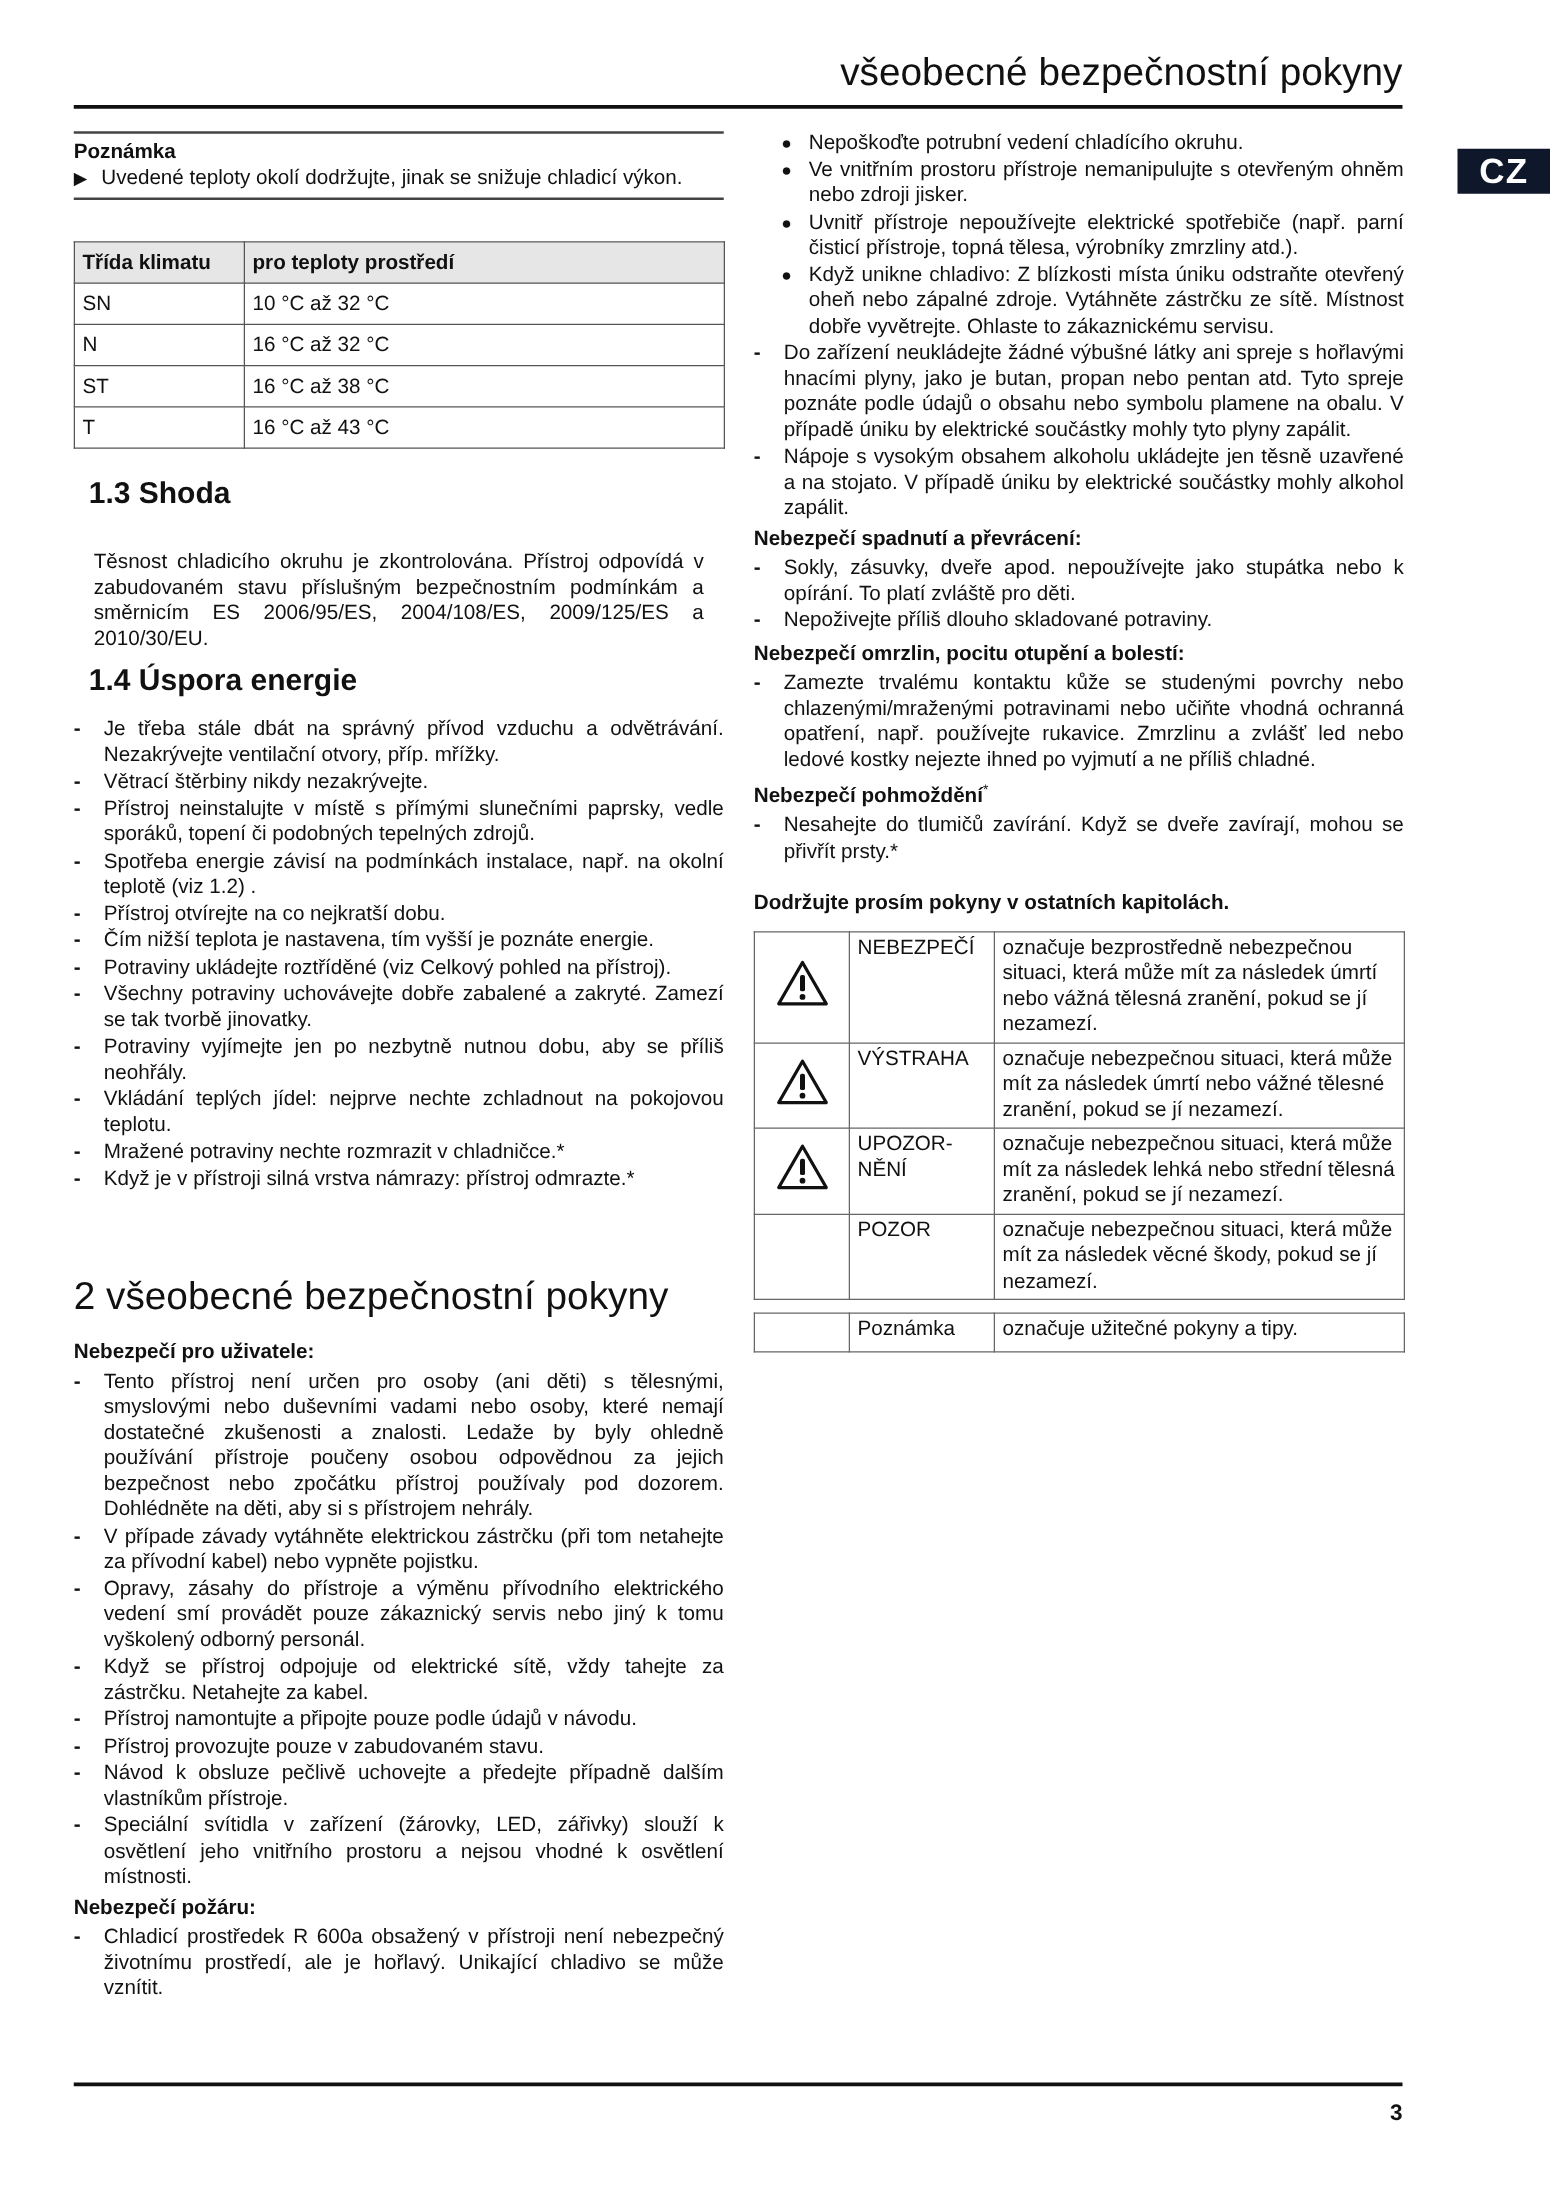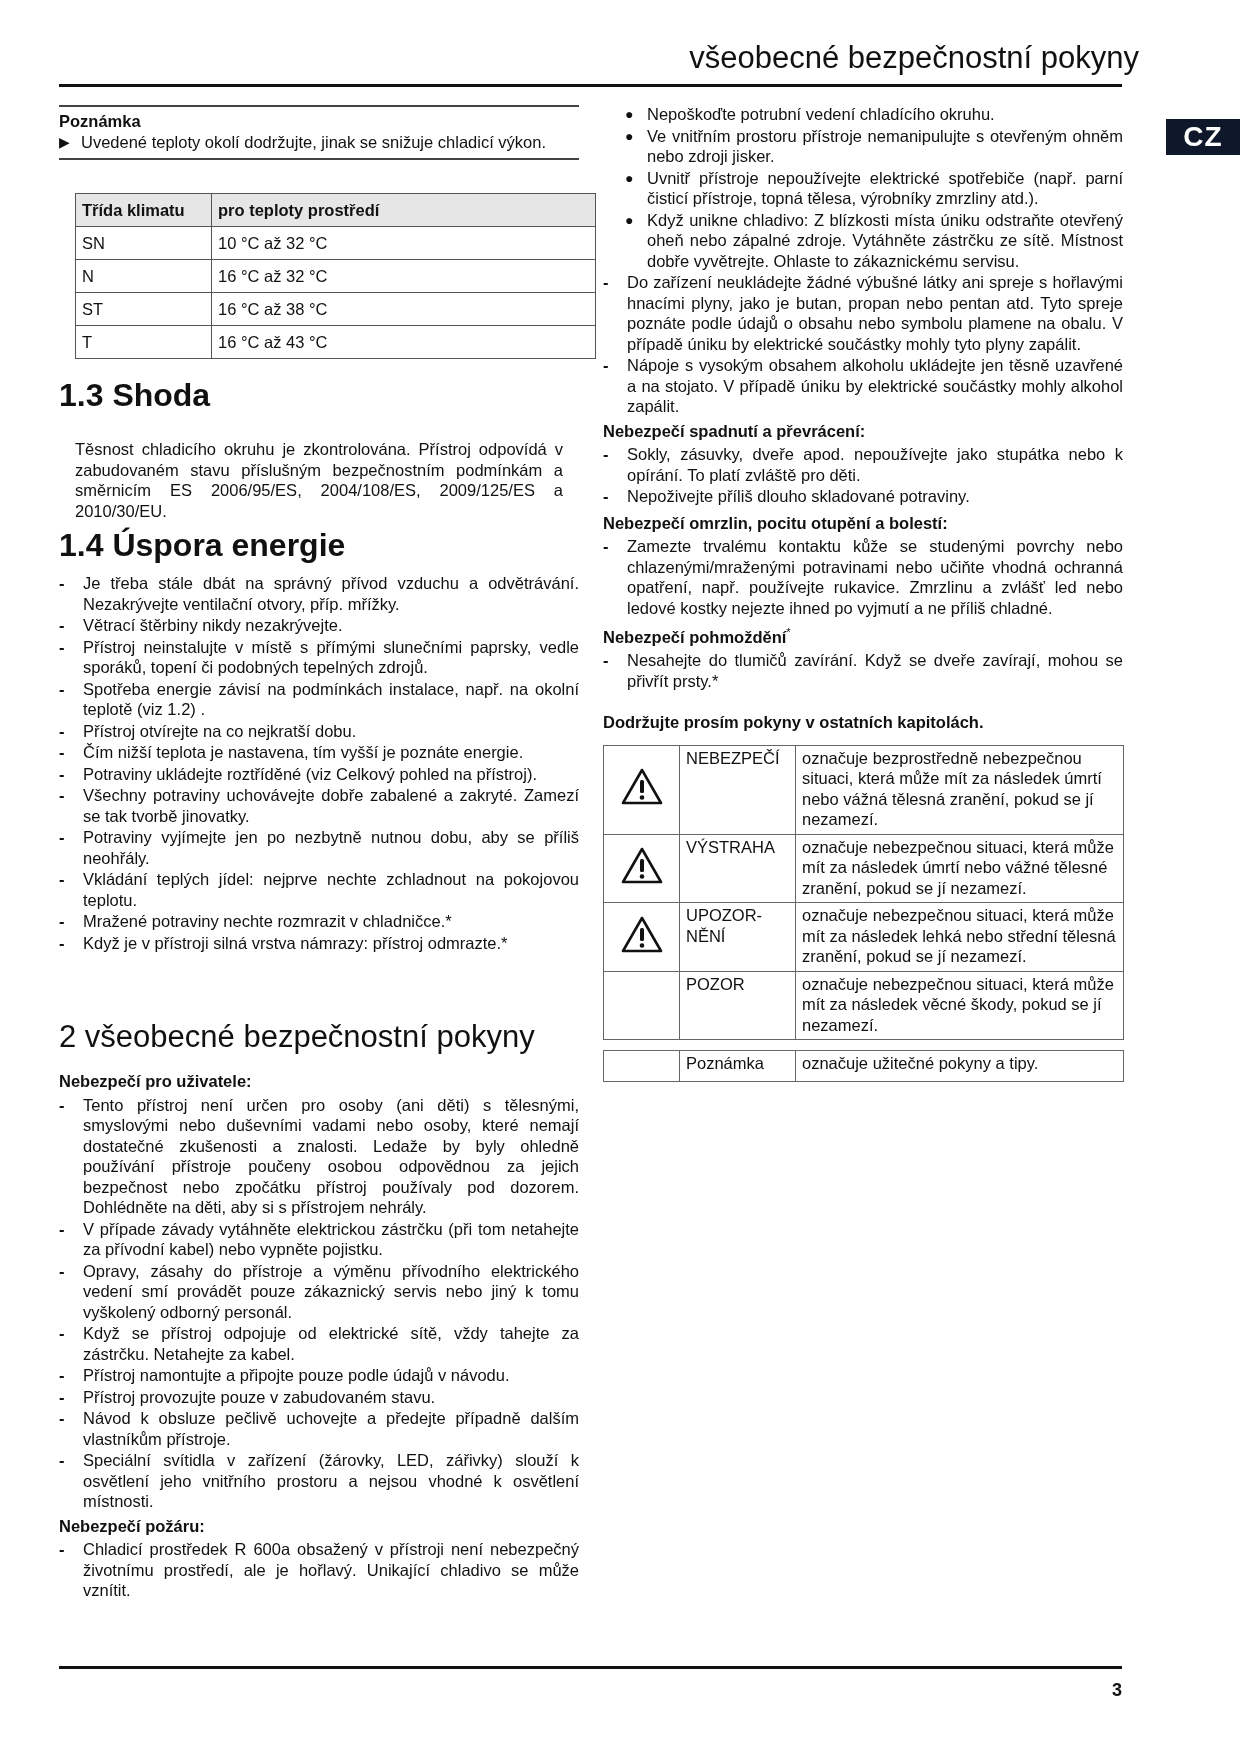--- a/index.html
+++ b/index.html
@@ -1,36 +1,36 @@
 <!DOCTYPE html>
 <html><head>
 <meta charset="utf-8">
 <style>
   html, body { margin: 0; padding: 0; background: #ffffff; }
   body { width: 1240px; height: 1754px; position: relative; overflow: hidden;
          font-family: "Liberation Sans", sans-serif; color: #111; }
-  .page-header { position: absolute; left: 76px; top: 38px; width: 1063px; height: 46px; }
+  .page-header { position: absolute; left: 59px; top: 38px; width: 1063px; height: 46px; }
   .page-header .title { position: absolute; right: 0; top: 0; font-size: 31px; line-height: 40px; color: #111; }
   .header-rule { position: absolute; left: 59px; top: 84px; width: 1063px; height: 3px; background: #111; }
   .lang-badge { position: absolute; left: 1166px; top: 119px; width: 74px; height: 36px; background: #0f172a; color: #fff;
                 font-weight: bold; font-size: 28px; line-height: 36px; text-align: center; letter-spacing: 1px; }
   .col { position: absolute; top: 0; font-size: 16.5px; line-height: 20.5px; }
   .col-left { left: 59px; width: 520px; }
   .col-right { left: 603px; width: 520px; }
   p { margin: 16px; text-align: justify; }
   .note-box { position: absolute; top: 105px; left: 0; width: 520px; border-top: 2px solid #444; border-bottom: 2px solid #444; padding: 4px 0 6px 0; }
   .note-title { font-weight: bold; }
   .note-text { display: flex; }
   .note-text .arrow { width: 22px; flex: none; font-size: 14px; }
   .note-text .t { flex: 1; text-align: justify; }
-  table.climate { position: absolute; top: 193px; left: 16px; width: 521px; border-collapse: collapse; }
+  table.climate { position: absolute; top: 193px; left: 0; width: 521px; border-collapse: collapse; }
   table.climate td, table.climate th { border: 1px solid #555; height: 32px; padding: 0 6px; text-align: left; font-size: 16.5px; }
   table.climate th { background: #e6e6e6; font-weight: bold; }
   table.climate .c1 { width: 123px; }
-  h2 { margin: 0; font-weight: bold; font-size: 32px; line-height: 30px; position: absolute; left: 0; }
+  h2 { margin: 0; font-weight: bold; font-size: 24px; line-height: 30px; position: absolute; left: 12px; }
   h1 { margin: 0; font-weight: bold; font-size: 31px; line-height: 38px; position: absolute; left: 0; font-weight: normal; }
   .block { position: absolute; left: 0; width: 520px; }
   .subhead { font-weight: bold; margin: 0 0 3px 0; }
   ul.dash, ul.bullet { list-style: none; margin: 0; padding: 0; }
   ul.dash li, ul.bullet li { display: flex; margin-bottom: 1px; }
   ul.dash li .m { width: 24px; flex: none; font-weight: bold; }
   ul.bullet li .m { width: 22px; flex: none; padding-left: 22px; font-size: 14px; }
   ul.dash li .t, ul.bullet li .t { flex: 1; text-align: justify; }
   ul.bullet { margin-left: 0; }
   table.signal { width: 521px; border-collapse: collapse; }

